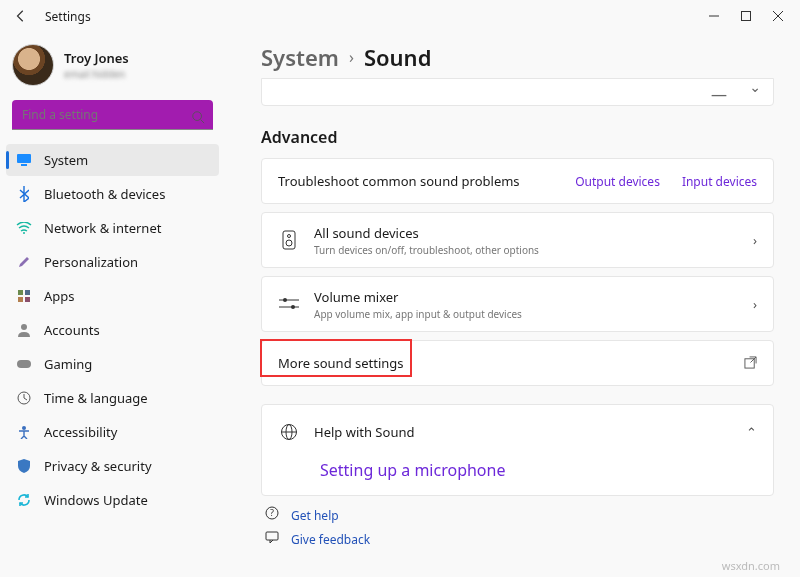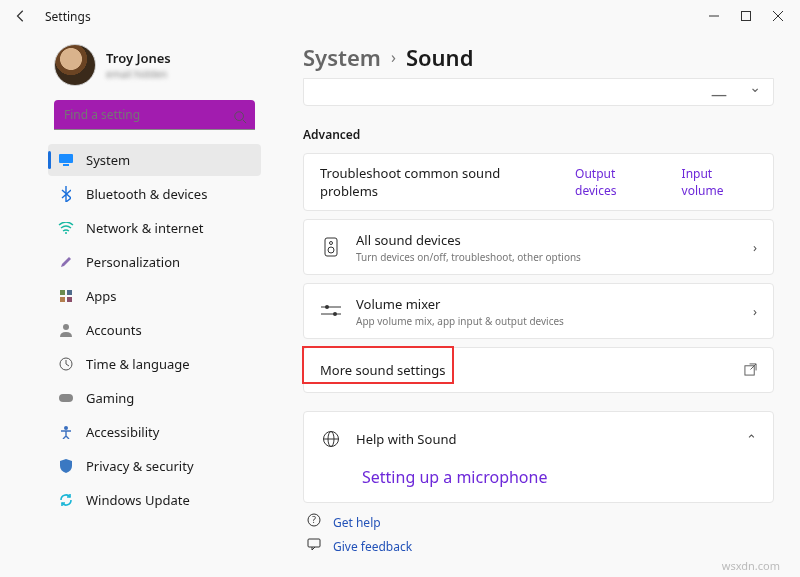--- a/index.html
+++ b/index.html
@@ -3,42 +3,42 @@
   <meta charset="utf-8">
   <style>
     * { box-sizing: border-box; margin: 0; padding: 0; font-family: "Segoe UI", system-ui, sans-serif; }
     body { background: #f9f9f9; width: 800px; height: 577px; overflow: hidden; color: #1b1b1b; }
     .titlebar { height: 32px; display: flex; align-items: center; padding: 0 6px 0 12px; }
     .titlebar-left { display: flex; align-items: center; gap: 15px; font-size: 12px; }
     .tb-back { width: 18px; height: 18px; display: flex; align-items: center; justify-content: center; cursor: pointer; }
     .titlebar-right { margin-left: auto; display: flex; }
     .win-btn { width: 32px; height: 28px; display: flex; align-items: center; justify-content: center; cursor: pointer; }
     .content { display: flex; height: calc(577px - 32px); }
-    .sidebar { width: 225px; padding: 6px 6px 5px 6px; display: flex; flex-direction: column; margin-left: 42px; }
+    .sidebar { width: 225px; padding: 6px 6px 5px 6px; display: flex; flex-direction: column; }
     .user-block { display: flex; align-items: center; gap: 10px; padding: 6px 6px 14px 6px; }
     .avatar { width: 42px; height: 42px; border-radius: 50%; background: radial-gradient(circle at 40% 35%, #d9b38c 0 30%, #6b4423 32% 45%, #3a2a1a 46% 100%); border: 1px solid #ccc; }
     .user-name { font-size: 13px; font-weight: 600; }
     .user-email { font-size: 10px; color: #888; filter: blur(2px); }
     .search-wrap { position: relative; margin: 0 6px 14px 6px; }
     .search-input { width: 100%; height: 30px; border: none; border-bottom: 1px solid #888; background: #a21caf; border-radius: 4px 4px 0 0; padding: 0 30px 0 10px; font-size: 12px; }
     .search-icon { position: absolute; right: 8px; top: 7px; color: #555; }
     .nav { display: flex; flex-direction: column; gap: 2px; }
     .nav-item { display: flex; align-items: center; gap: 12px; height: 32px; padding: 0 10px; border-radius: 4px; font-size: 13px; cursor: pointer; position: relative; }
     .nav-item.active { background: #e9e9e9; }
     .nav-item.active::before { content: ""; position: absolute; left: 0; top: 7px; bottom: 7px; width: 3px; background: #1a6fdb; border-radius: 2px; }
     .nav-icon { width: 16px; height: 16px; display: flex; align-items: center; justify-content: center; font-size: 14px; }
     .main { flex: 1; padding: 10px 26px 10px 36px; overflow-y: auto; }
     .breadcrumb { display: flex; align-items: center; gap: 10px; font-size: 22px; margin-bottom: 6px; }
     .crumb-root { color: #666; font-weight: 600; }
     .crumb-sep { color: #777; font-size: 16px; }
     .crumb-cur { font-weight: 600; }
     .trunc-card { height: 28px; border: 1px solid #e6e6e6; background: #fff; border-radius: 0 0 4px 4px; margin-bottom: 20px; position: relative; }
     .trunc-card .chev { position: absolute; right: 12px; top: -2px; color: #666; font-size: 14px; }
     .trunc-card .dash { position: absolute; right: 46px; top: 4px; color: #666; }
-    .section-title { font-size: 12px; font-weight: 600; margin-bottom: 10px; }
+    .section-title { font-size: 16px; font-weight: 600; margin-bottom: 10px; }
     .card { background: #fff; border: 1px solid #e6e6e6; border-radius: 4px; margin-bottom: 8px; }
     .card-row { display: flex; align-items: center; min-height: 54px; padding: 10px 16px; gap: 14px; }
     .card-row.thin { min-height: 44px; justify-content: flex-end; }
     .card-icon { width: 22px; display: flex; align-items: center; justify-content: center; color: #333; }
     .card-text .t { font-size: 13px; }
     .card-text .d { font-size: 10px; color: #777; margin-top: 1px; }
     .card-right { margin-left: auto; display: flex; align-items: center; gap: 22px; }
     .link { color: #6d28d9; font-size: 12px; cursor: pointer; }
     .chev-right, .chev-up { color: #555; font-size: 13px; }
     .ext-icon { color: #555; }
@@ -151,34 +151,34 @@
           <span class="nav-icon">
             <svg width="14" height="14" viewBox="0 0 14 14">
               <circle cx="7" cy="4" r="3" fill="#888"></circle>
               <path d="M1 14q0-5 6-5t6 5" fill="#888"></path>
             </svg>
           </span>
           <span>Accounts</span>
         </div>
         <div class="nav-item">
           <span class="nav-icon">
+            <svg width="16" height="12" viewBox="0 0 16 12">
+              <rect x="1" y="2" width="14" height="8" rx="4" fill="#888"></rect>
+            </svg>
+          </span>
+          <span>Gaming</span>
+        </div>
+        <div class="nav-item">
+          <span class="nav-icon">
             <svg width="14" height="14" viewBox="0 0 14 14">
               <circle cx="7" cy="7" r="6" stroke="#555" fill="none"></circle>
               <path d="M7 3v4l3 2" stroke="#555" fill="none"></path>
             </svg>
           </span>
           <span>Time &amp; language</span>
-        </div>
-        <div class="nav-item">
-          <span class="nav-icon">
-            <svg width="16" height="12" viewBox="0 0 16 12">
-              <rect x="1" y="2" width="14" height="8" rx="4" fill="#888"></rect>
-            </svg>
-          </span>
-          <span>Gaming</span>
         </div>
         <div class="nav-item">
           <span class="nav-icon">
             <svg width="14" height="14" viewBox="0 0 14 14">
               <circle cx="7" cy="3" r="2" fill="#3a6fbf"></circle>
               <path d="M2 6h10M7 6v5m-3 3 3-3 3 3" stroke="#3a6fbf" fill="none" stroke-width="1.4"></path>
             </svg>
           </span>
           <span>Accessibility</span>
         </div>
@@ -217,21 +217,21 @@
 
       <div class="section-title">Advanced</div>
 
       <div class="card">
         <div class="card-row thin">
           <div class="card-text">
               <div class="t">Troubleshoot common sound problems</div>
             </div>
           <div class="card-right">
             <span class="link">Output devices</span>
-            <span class="link">Input volume</span>
+            <span class="link">Input devices</span>
           </div>
         </div>
       </div>
 
       <div class="card">
         <div class="card-row">
           <div class="card-icon">
             <svg width="16" height="20" viewBox="0 0 16 20">
                 <rect x="2" y="1" width="12" height="18" rx="2" stroke="#333" fill="none"></rect>
                 <circle cx="8" cy="6" r="1.5" stroke="#333" fill="none"></circle>

